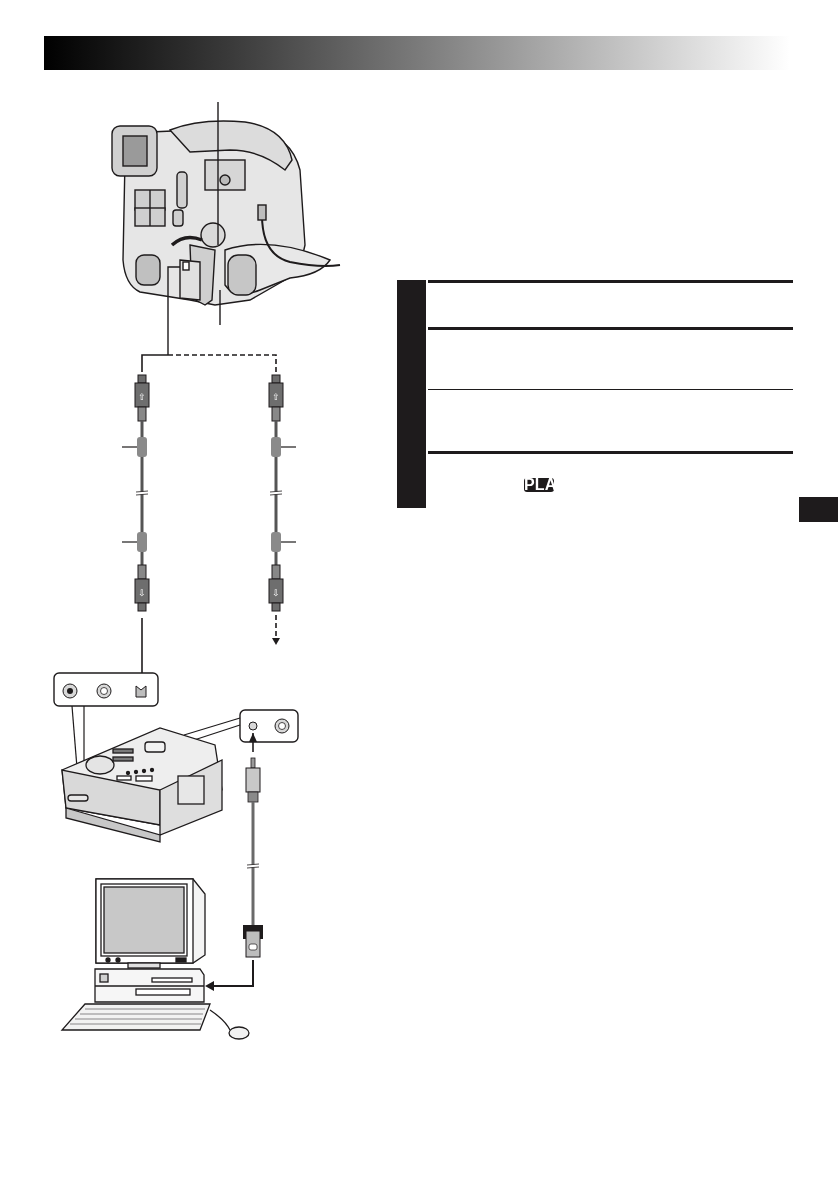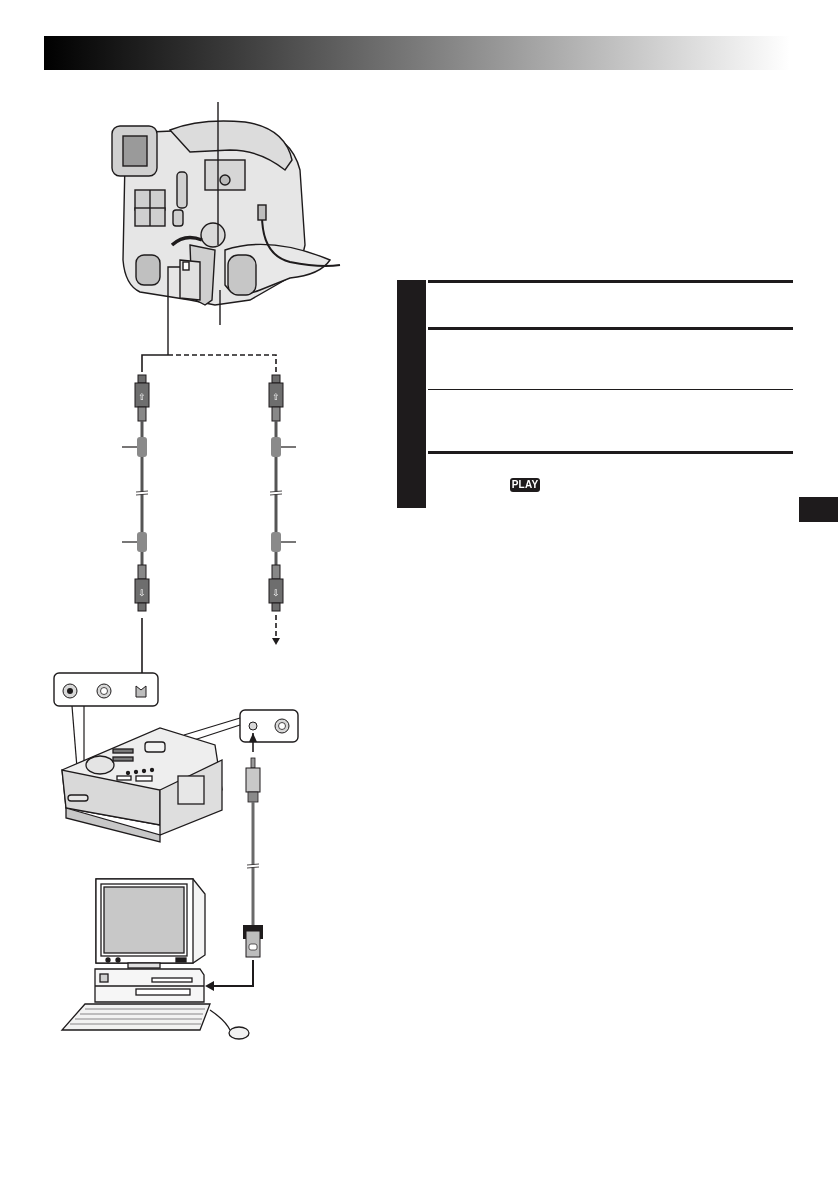--- a/index.html
+++ b/index.html
@@ -6,22 +6,22 @@
   body { width:838px; height:1190px; position:relative; overflow:hidden; font-family:"Liberation Sans", sans-serif; color:#000; }
   .header-bar { position:absolute; left:44px; top:36px; width:746px; height:34px;
     background:linear-gradient(to right, #000000 0%, #3a3a3a 25%, #7a7a7a 50%, #bdbdbd 75%, #ffffff 100%); }
   .illustration { position:absolute; left:0; top:0; width:838px; height:1190px; }
   .steps { position:absolute; left:397px; top:280px; width:396px; height:228px; }
   .steps-sidebar { position:absolute; left:0; top:0; width:29px; height:228px; background:#1e1b1c; }
   .step-row { position:absolute; left:31px; width:365px; }
   .step-rule { position:absolute; left:0; right:0; top:0; background:#1e1b1c; }
   .step-rule.thick { height:3px; }
   .step-rule.thin { height:1px; }
-  .play-badge { position:absolute; left:113px; top:198px; width:30px; height:14px;
-    background:#1e1b1c; color:#fff; border-radius:3px; font-weight:bold; font-size:10px;
+  .play-badge { position:absolute; left:127px; top:198px; width:30px; height:14px;
+    background:#1e1b1c; color:#fff; border-radius:3px; font-weight:bold; font-size:16px;
     line-height:14px; text-align:center; letter-spacing:0.2px; }
   .edge-tab { position:absolute; left:799px; top:497px; width:39px; height:25px; background:#1e1b1c; }
 </style>
 </head>
 <body>
 
 <div class="header-bar"></div>
 
 <svg class="illustration" viewBox="0 0 838 1190" xmlns="http://www.w3.org/2000/svg">
 

